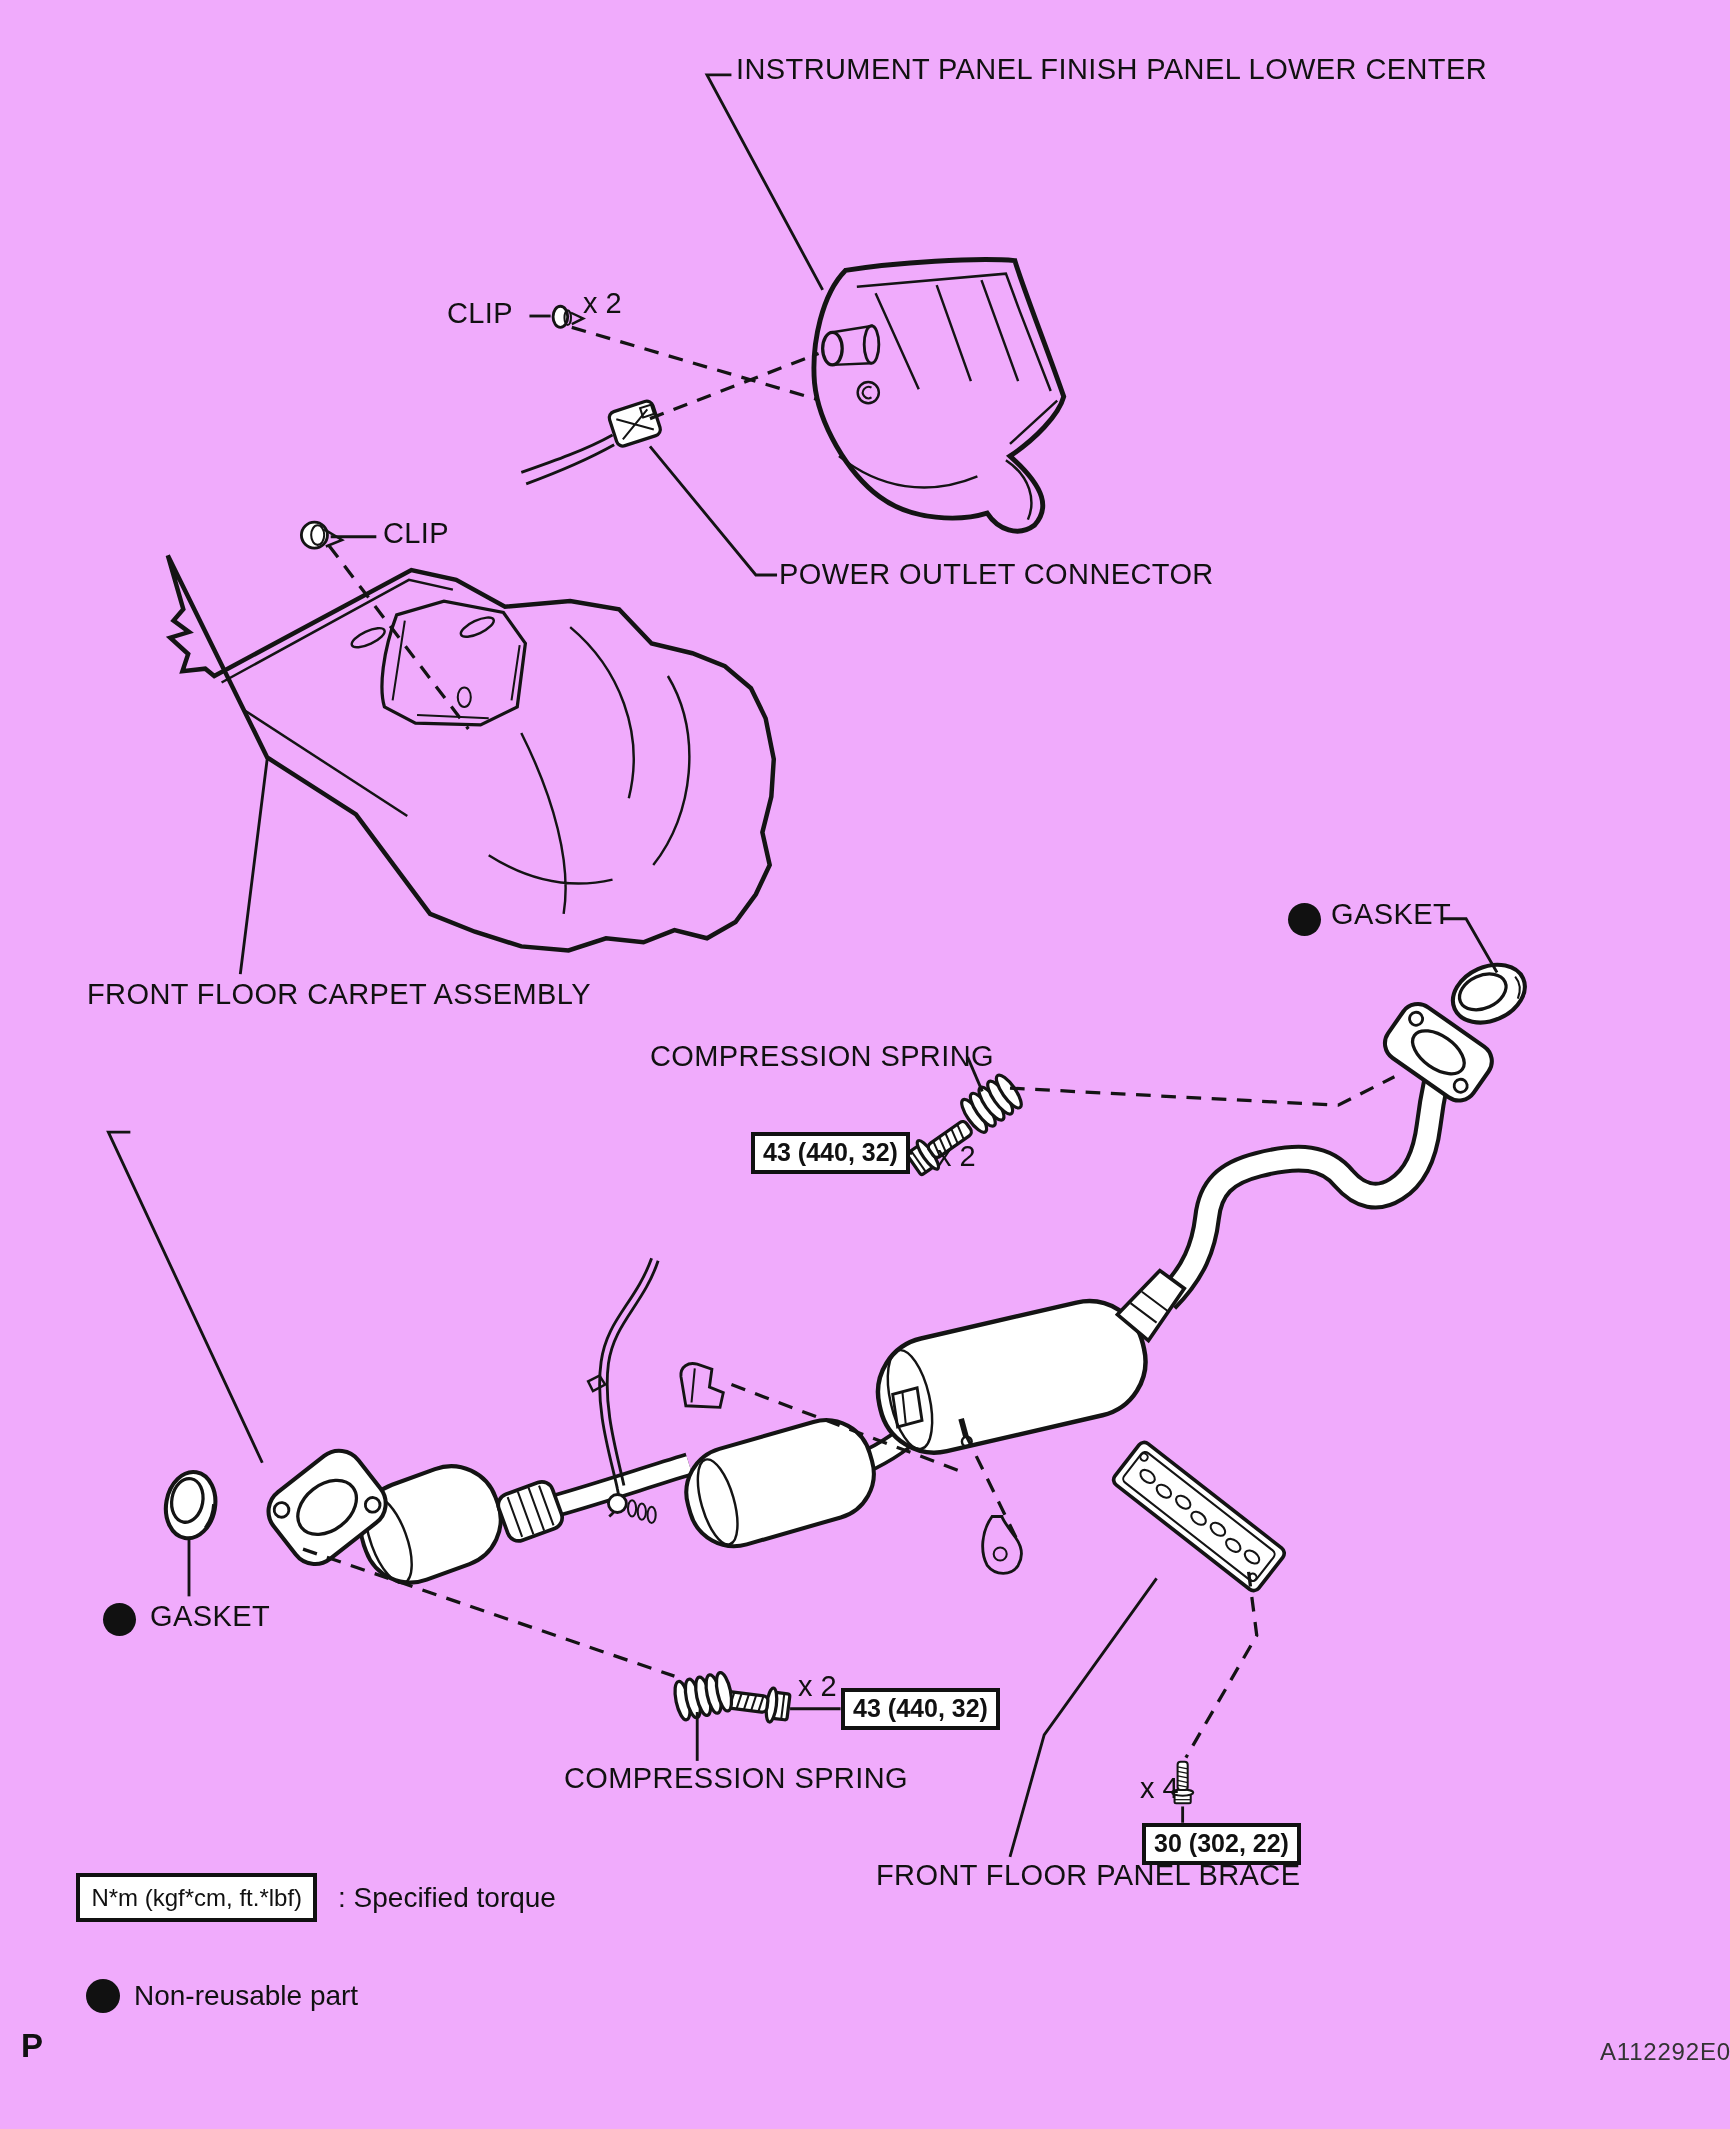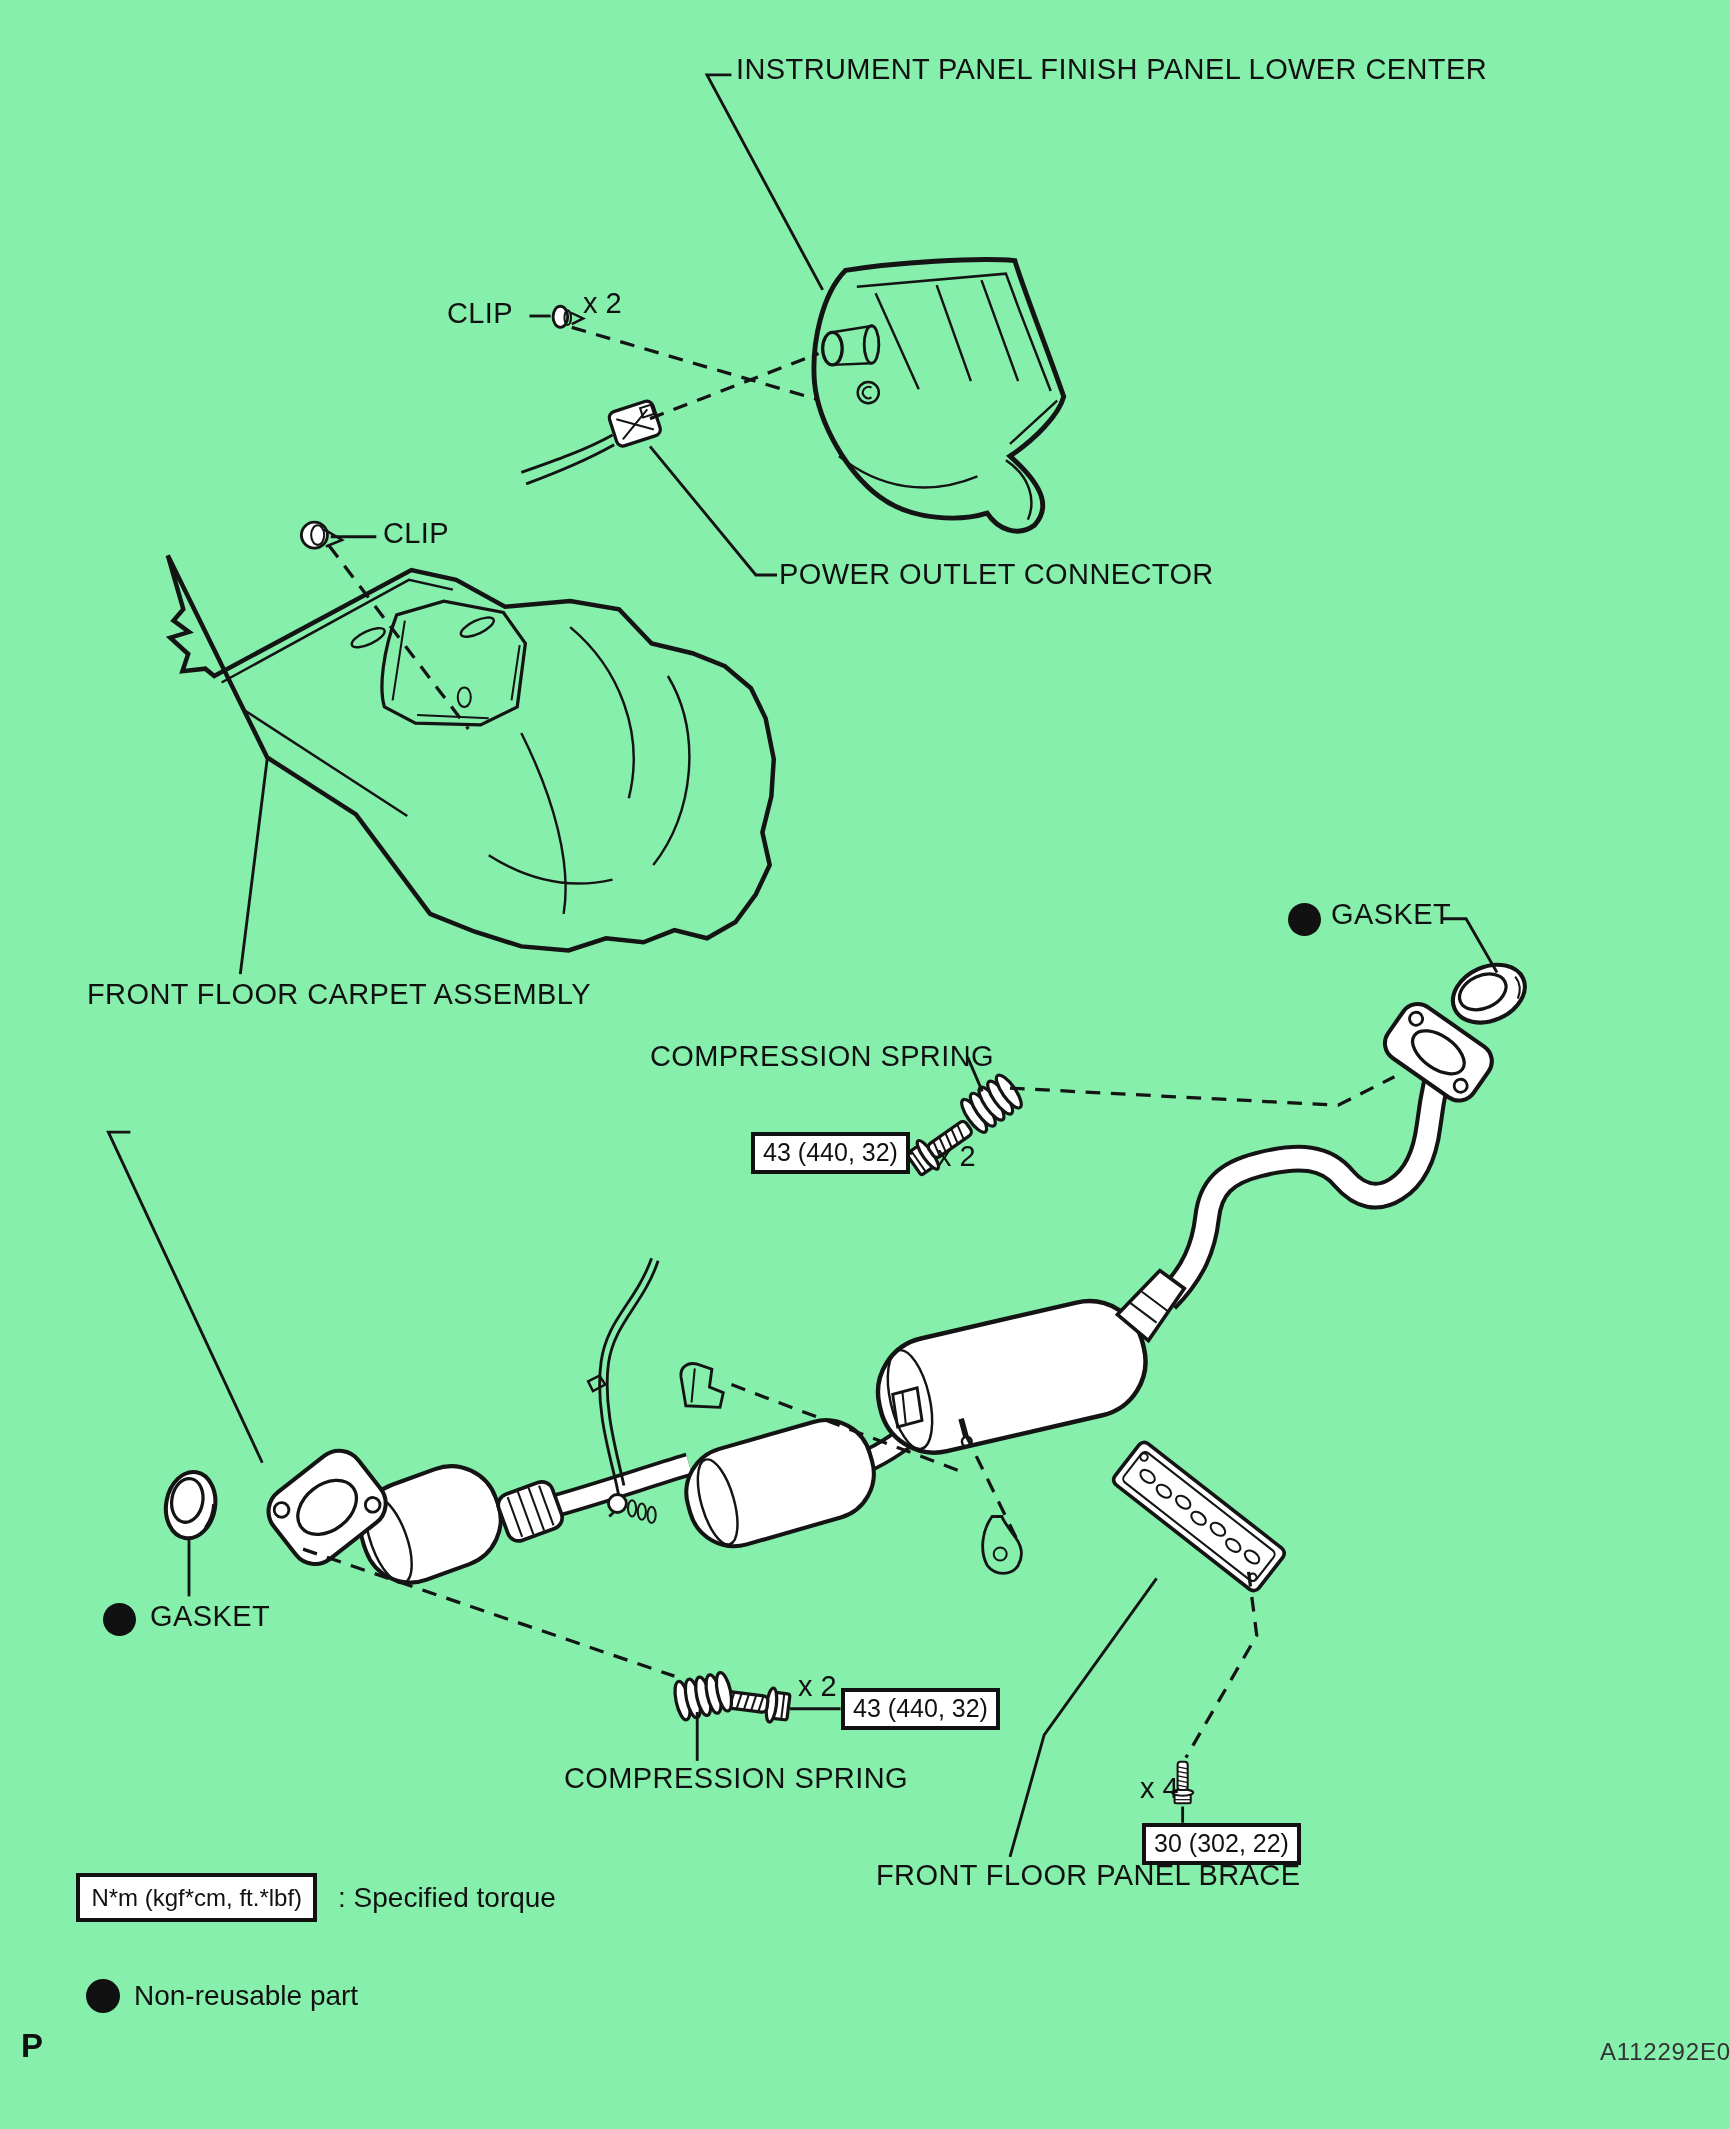--- a/index.html
+++ b/index.html
@@ -1,24 +1,24 @@
 <!DOCTYPE html>
 <html style="font-size:13px"><head>
 <meta charset="utf-8">
 <style>
   html,body{margin:0;padding:0;background:#fff;}
-  #page{position:relative;width:1730px;height:2129px;background:#86efac;overflow:hidden;
+  #page{position:relative;width:1730px;height:2129px;background:#f0abfc;overflow:hidden;
         font-family:"Liberation Sans",sans-serif;color:#111;}
   svg{position:absolute;left:0;top:0;}
   .lbl{position:absolute;font-size:29px;line-height:1.05;letter-spacing:0.4px;
        white-space:nowrap;color:#111;}
   .lbl-sm{font-size:28px;letter-spacing:0;}
   .qty{position:absolute;font-size:29px;white-space:nowrap;color:#111;}
   .tbox{position:absolute;border:4.1px solid #111;background:#fff;padding:2.4px 8.1px;
-        font-size:25px;font-weight:normal;white-space:nowrap;color:#111;}
+        font-size:25px;font-weight:bold;white-space:nowrap;color:#111;}
   .lgbox{position:absolute;border:4.1px solid #111;background:#fff;padding:6.5px 11.4px;
         font-size:24px;white-space:nowrap;color:#111;}
   .dot{position:absolute;background:#111;border-radius:50%;}
   .pagemark{position:absolute;font-size:33px;font-weight:bold;color:#111;}
   .code{position:absolute;font-size:24px;color:#333;letter-spacing:0.8px;}
 </style>
 </head>
 <body>
 
 <div id="page">

